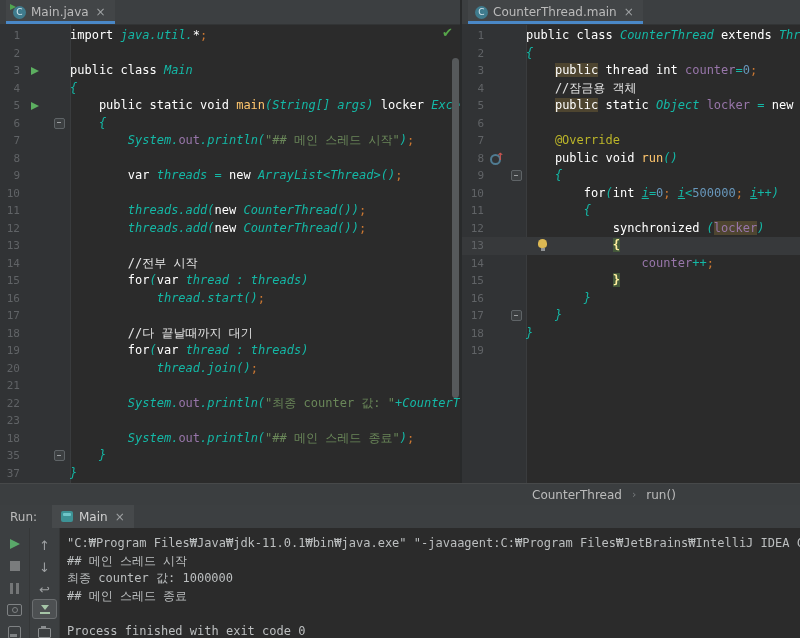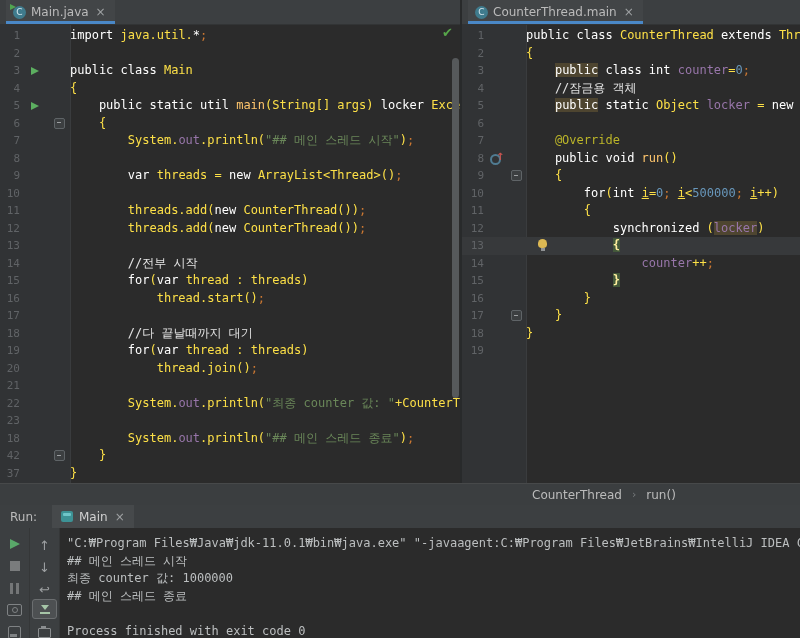--- a/index.html
+++ b/index.html
@@ -31,21 +31,21 @@
   .pane-right .ln{width:24px;}
   .gicon{flex:none;display:flex;align-items:center;justify-content:center;}
   .pane-left .gicon{width:26px;}
   .pane-right .gicon{width:20px;}
   .foldc{flex:none;display:flex;align-items:center;justify-content:center;}
   .pane-left .foldc{width:22px;}
   .pane-right .foldc{width:20px;}
   .code{flex:1;white-space:pre;color:#a9b7c6;overflow:hidden;}
 
   
-  .t-kw{color:#ffffff;} .t-d{color:#fde047;} .t-str{color:#6a8759;} .t-cm{color:#e5e5e5;}
+  .t-kw{color:#ffffff;} .t-d{color:#14b8a6;font-style:italic;} .t-str{color:#6a8759;} .t-cm{color:#e5e5e5;}
   .t-fld{color:#9876aa;} .t-num{color:#6897bb;} .t-mth{color:#ffc66d;} .t-ann{color:#bbb529;text-align:center;}
   .t-semi{color:#cc7832;} .t-hl{background:#4e4530;} .t-u{text-decoration:underline;}
   .t-brace{background:#43583a;color:#ffef9e;font-weight:bold;}
 
   
   .gi-run{width:0;height:0;border-left:8px solid #5caf60;border-top:4.5px solid transparent;border-bottom:4.5px solid transparent;}
   .gi-fold{width:9px;height:9px;border:1px solid #5f6467;border-radius:2px;position:relative;background:#3c3f41;}
   .gi-fold::after{content:"";position:absolute;left:2px;top:3.5px;width:4px;height:1px;background:#9da0a2;}
   .gi-override{position:relative;width:13px;height:12px;}
   .gi-override::before{content:"";position:absolute;left:0;top:2px;width:7px;height:7px;border:2px solid #507c92;border-radius:50%;}
@@ -113,58 +113,58 @@
         </div>
       </div>
       <div class="editor" id="editor-left">
         <div class="gutterbg"></div>
         <span class="check-icon">✔</span>
         <div class="vthumb"></div>
       <div class="row"><span class="ln">1</span><span class="gicon"></span><span class="foldc"></span><span class="code"><span class="t-kw">import</span><span class="t-d"> java.util.</span><span class="t-kw">*</span><span class="t-semi">;</span></span></div>
           <div class="row"><span class="ln">2</span><span class="gicon"></span><span class="foldc"></span><span class="code"></span></div>
           <div class="row"><span class="ln">3</span><span class="gicon"><span class="gi-run"></span></span><span class="foldc"></span><span class="code"><span class="t-kw">public class </span><span class="t-d">Main</span></span></div>
           <div class="row"><span class="ln">4</span><span class="gicon"></span><span class="foldc"></span><span class="code"><span class="t-d">{</span></span></div>
-          <div class="row"><span class="ln">5</span><span class="gicon"><span class="gi-run"></span></span><span class="foldc"></span><span class="code"><span class="t-kw">    public static util </span><span class="t-mth">main</span><span class="t-d">(String[] args) </span><span class="t-kw">locker</span><span class="t-d"> Exception</span></span></div>
+          <div class="row"><span class="ln">5</span><span class="gicon"><span class="gi-run"></span></span><span class="foldc"></span><span class="code"><span class="t-kw">    public static void </span><span class="t-mth">main</span><span class="t-d">(String[] args) </span><span class="t-kw">locker</span><span class="t-d"> Exception</span></span></div>
           <div class="row"><span class="ln">6</span><span class="gicon"></span><span class="foldc"><span class="gi-fold"></span></span><span class="code"><span class="t-d">    {</span></span></div>
           <div class="row"><span class="ln">7</span><span class="gicon"></span><span class="foldc"></span><span class="code"><span class="t-d">        System.</span><span class="t-fld">out</span><span class="t-d">.println(</span><span class="t-str">"## 메인 스레드 시작"</span><span class="t-d">)</span><span class="t-semi">;</span></span></div>
           <div class="row"><span class="ln">8</span><span class="gicon"></span><span class="foldc"></span><span class="code"></span></div>
           <div class="row"><span class="ln">9</span><span class="gicon"></span><span class="foldc"></span><span class="code"><span class="t-kw">        var</span><span class="t-d"> threads = </span><span class="t-kw">new</span><span class="t-d"> ArrayList&lt;Thread&gt;()</span><span class="t-semi">;</span></span></div>
           <div class="row"><span class="ln">10</span><span class="gicon"></span><span class="foldc"></span><span class="code"></span></div>
           <div class="row"><span class="ln">11</span><span class="gicon"></span><span class="foldc"></span><span class="code"><span class="t-d">        threads.add(</span><span class="t-kw">new</span><span class="t-d"> CounterThread())</span><span class="t-semi">;</span></span></div>
           <div class="row"><span class="ln">12</span><span class="gicon"></span><span class="foldc"></span><span class="code"><span class="t-d">        threads.add(</span><span class="t-kw">new</span><span class="t-d"> CounterThread())</span><span class="t-semi">;</span></span></div>
           <div class="row"><span class="ln">13</span><span class="gicon"></span><span class="foldc"></span><span class="code"></span></div>
           <div class="row"><span class="ln">14</span><span class="gicon"></span><span class="foldc"></span><span class="code"><span class="t-cm">        //전부 시작</span></span></div>
           <div class="row"><span class="ln">15</span><span class="gicon"></span><span class="foldc"></span><span class="code"><span class="t-kw">        for</span><span class="t-d">(</span><span class="t-kw">var</span><span class="t-d"> thread : threads)</span></span></div>
           <div class="row"><span class="ln">16</span><span class="gicon"></span><span class="foldc"></span><span class="code"><span class="t-d">            thread.start()</span><span class="t-semi">;</span></span></div>
           <div class="row"><span class="ln">17</span><span class="gicon"></span><span class="foldc"></span><span class="code"></span></div>
           <div class="row"><span class="ln">18</span><span class="gicon"></span><span class="foldc"></span><span class="code"><span class="t-cm">        //다 끝날때까지 대기</span></span></div>
           <div class="row"><span class="ln">19</span><span class="gicon"></span><span class="foldc"></span><span class="code"><span class="t-kw">        for</span><span class="t-d">(</span><span class="t-kw">var</span><span class="t-d"> thread : threads)</span></span></div>
           <div class="row"><span class="ln">20</span><span class="gicon"></span><span class="foldc"></span><span class="code"><span class="t-d">            thread.join()</span><span class="t-semi">;</span></span></div>
           <div class="row"><span class="ln">21</span><span class="gicon"></span><span class="foldc"></span><span class="code"></span></div>
           <div class="row"><span class="ln">22</span><span class="gicon"></span><span class="foldc"></span><span class="code"><span class="t-d">        System.</span><span class="t-fld">out</span><span class="t-d">.println(</span><span class="t-str">"최종 counter 값: "</span><span class="t-d">+CounterThread.</span></span></div>
           <div class="row"><span class="ln">23</span><span class="gicon"></span><span class="foldc"></span><span class="code"></span></div>
           <div class="row"><span class="ln">18</span><span class="gicon"></span><span class="foldc"></span><span class="code"><span class="t-d">        System.</span><span class="t-fld">out</span><span class="t-d">.println(</span><span class="t-str">"## 메인 스레드 종료"</span><span class="t-d">)</span><span class="t-semi">;</span></span></div>
-          <div class="row"><span class="ln">42</span><span class="gicon"></span><span class="foldc"><span class="gi-fold"></span></span><span class="code"><span class="t-d">    }</span></span></div>
+          <div class="row"><span class="ln">35</span><span class="gicon"></span><span class="foldc"><span class="gi-fold"></span></span><span class="code"><span class="t-d">    }</span></span></div>
           <div class="row"><span class="ln">37</span><span class="gicon"></span><span class="foldc"></span><span class="code"><span class="t-d">}</span></span></div>
         </div>
     </div>
 
     <div class="pane pane-right">
       <div class="tabbar">
         <div class="tab active">
           <span class="cicon"><span>C</span></span>
           <span>CounterThread.main</span>
           <span class="close">×</span>
         </div>
       </div>
       <div class="editor" id="editor-right">
         <div class="gutterbg"></div>
       <div class="row"><span class="ln">1</span><span class="gicon"></span><span class="foldc"></span><span class="code"><span class="t-kw">public class </span><span class="t-d">CounterThread </span><span class="t-kw">extends</span><span class="t-d"> Thread</span></span></div>
           <div class="row"><span class="ln">2</span><span class="gicon"></span><span class="foldc"></span><span class="code"><span class="t-d">{</span></span></div>
-          <div class="row"><span class="ln">3</span><span class="gicon"></span><span class="foldc"></span><span class="code"><span class="t-d">    </span><span class="t-kw t-hl">public</span><span class="t-kw"> class int </span><span class="t-fld">counter</span><span class="t-d">=</span><span class="t-num">0</span><span class="t-semi">;</span></span></div>
+          <div class="row"><span class="ln">3</span><span class="gicon"></span><span class="foldc"></span><span class="code"><span class="t-d">    </span><span class="t-kw t-hl">public</span><span class="t-kw"> thread int </span><span class="t-fld">counter</span><span class="t-d">=</span><span class="t-num">0</span><span class="t-semi">;</span></span></div>
           <div class="row"><span class="ln">4</span><span class="gicon"></span><span class="foldc"></span><span class="code"><span class="t-cm">    //잠금용 객체</span></span></div>
           <div class="row"><span class="ln">5</span><span class="gicon"></span><span class="foldc"></span><span class="code"><span class="t-d">    </span><span class="t-kw t-hl">public</span><span class="t-kw"> static </span><span class="t-d">Object </span><span class="t-fld">locker</span><span class="t-d"> = </span><span class="t-kw">new</span><span class="t-d"> Object()</span></span></div>
           <div class="row"><span class="ln">6</span><span class="gicon"></span><span class="foldc"></span><span class="code"></span></div>
           <div class="row"><span class="ln">7</span><span class="gicon"></span><span class="foldc"></span><span class="code"><span class="t-ann">    @Override</span></span></div>
           <div class="row"><span class="ln">8</span><span class="gicon"><span class="gi-override"></span></span><span class="foldc"></span><span class="code"><span class="t-kw">    public void </span><span class="t-mth">run</span><span class="t-d">()</span></span></div>
           <div class="row"><span class="ln">9</span><span class="gicon"></span><span class="foldc"><span class="gi-fold"></span></span><span class="code"><span class="t-d">    {</span></span></div>
           <div class="row"><span class="ln">10</span><span class="gicon"></span><span class="foldc"></span><span class="code"><span class="t-kw">        for</span><span class="t-d">(</span><span class="t-kw">int</span><span class="t-d"> </span><span class="t-d t-u">i</span><span class="t-d">=</span><span class="t-num">0</span><span class="t-semi">;</span><span class="t-d"> </span><span class="t-d t-u">i</span><span class="t-d">&lt;</span><span class="t-num">500000</span><span class="t-semi">;</span><span class="t-d"> </span><span class="t-d t-u">i</span><span class="t-d">++)</span></span></div>
           <div class="row"><span class="ln">11</span><span class="gicon"></span><span class="foldc"></span><span class="code"><span class="t-d">        {</span></span></div>
           <div class="row"><span class="ln">12</span><span class="gicon"></span><span class="foldc"></span><span class="code"><span class="t-kw">            synchronized</span><span class="t-d"> (</span><span class="t-fld t-hl">locker</span><span class="t-d">)</span></span></div>
           <div class="row caret-row"><span class="ln">13</span><span class="gicon"></span><span class="foldc"></span><span class="bulb"></span><span class="code"><span class="t-d">            </span><span class="t-brace">{</span></span></div>

